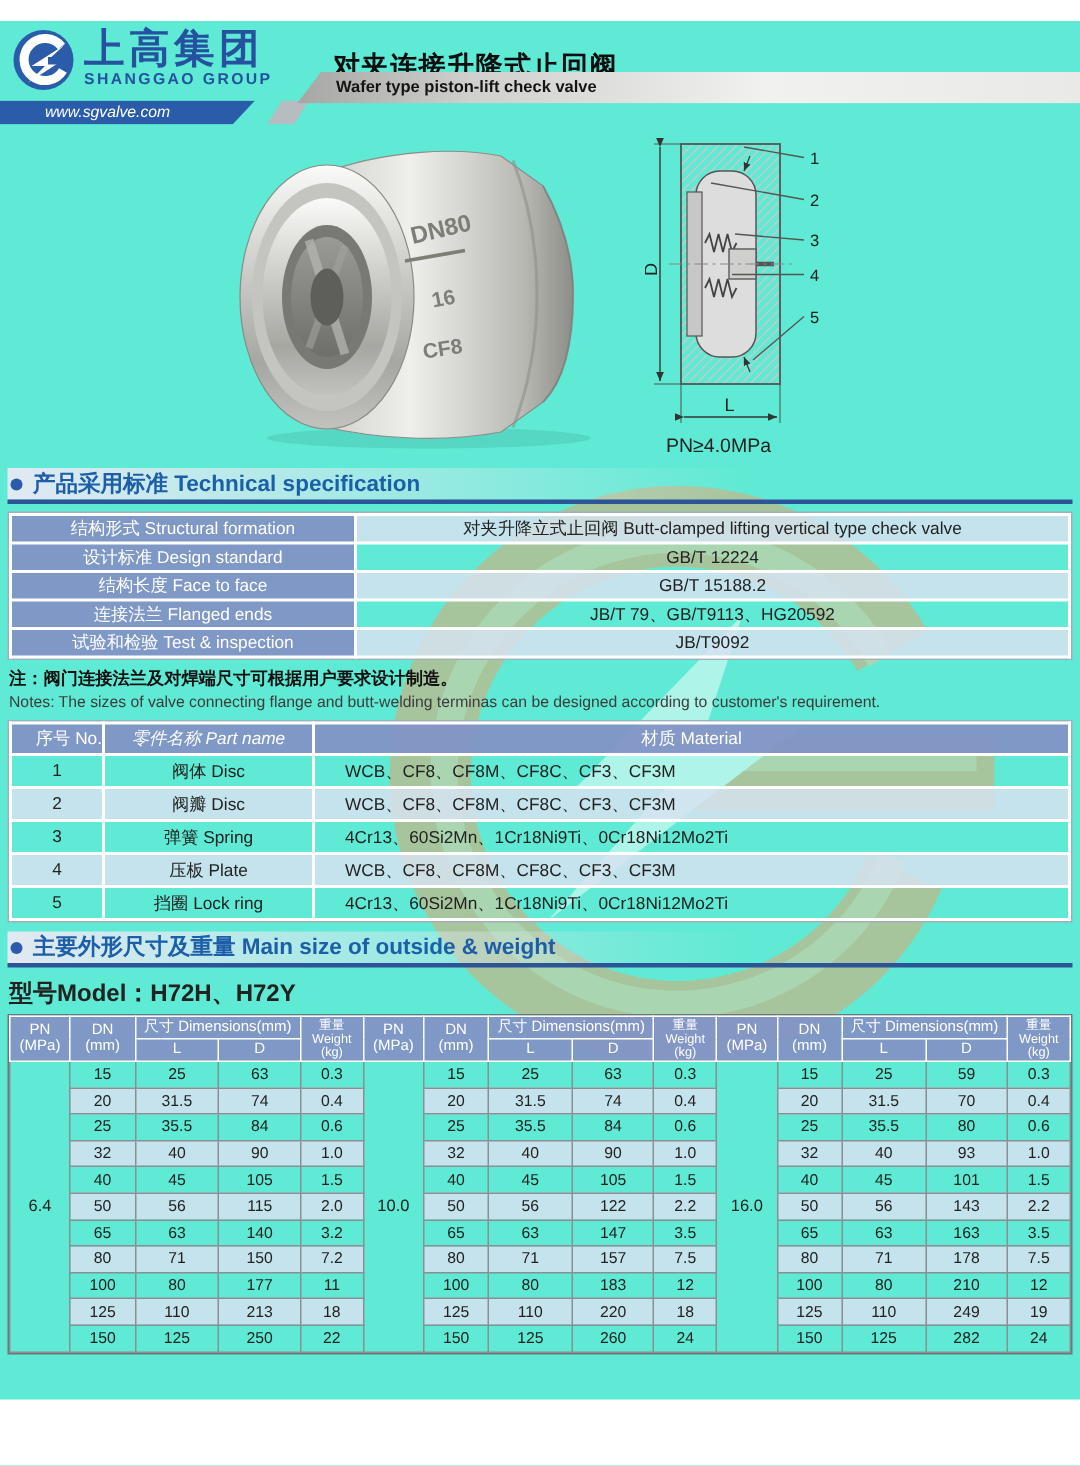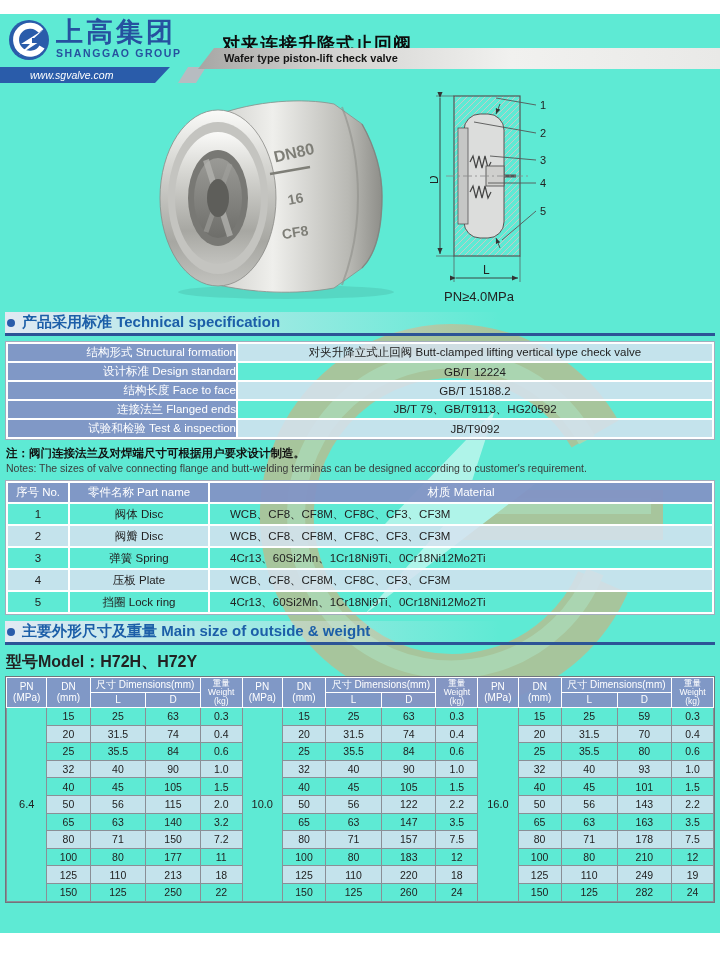--- a/index.html
+++ b/index.html
@@ -36,29 +36,29 @@
   .sec { display:flex; align-items:center; gap:7px; margin:6px 5px 0 5px; height:24px;
     padding-left:2px; background:linear-gradient(90deg,#e2e9f3 0%,rgba(255,255,255,0) 70%);
     border-bottom:3px solid #2c5496; }
   .sec .dot { width:8px; height:8px; border-radius:50%; background:#2a5caa; flex:0 0 auto; }
   .sec .t { font-size:15px; font-weight:bold; color:#1c5fa8; white-space:nowrap; }
   
   .tbl-frame { margin:5px 5px 0 5px; border:1px solid #a3adbd; }
   table { width:100%; border-collapse:collapse; }
   
   .spec-table td { border:2px solid #fff; height:19px; text-align:center; font-size:11.5px; color:#222; }
-  .spec-table td.lab { width:230px; background:rgba(130,148,197,.95); color:#fff;text-align:right; }
+  .spec-table td.lab { width:230px; background:rgba(130,148,197,.95); color:#fff; }
   .spec-table td.blue { background:rgba(214,226,240,.85); }
   
   .mat-table th { border:2px solid #fff; height:21px; background:rgba(130,148,197,.95);
     color:#fff; font-size:11.5px; font-weight:normal; }
   .mat-table td { border:2px solid #fff; height:22px; text-align:center; font-size:11.5px; color:#222; }
   .mat-table td.mat { text-align:left; padding-left:20px; }
   .mat-table tr.blue td { background:rgba(214,226,240,.85); }
-  .mat-table th.c1 { width:62px; } .mat-table th.c2 { width:140px; }
+  .mat-table th.c1 { width:62px;text-align:right; } .mat-table th.c2 { width:140px;font-style:italic; }
   
   .notes { margin:6px 6px 0 6px; }
   .notes .cn { font-size:11.5px; font-weight:bold; color:#111; line-height:15px; }
   .notes .en { font-size:10.5px; color:#3c3c3c; line-height:14px; }
   .model-line { margin:7px 6px 2px 6px; font-size:16px; font-weight:bold; color:#222; }
   
   .size-frame { margin:3px 5px 0 5px; border:1px solid #70757c; }
   .size-table th { border:1.5px solid #fff; background:rgba(130,148,197,.95); color:#fff;
     font-weight:normal; font-size:10px; line-height:10.5px; padding:1px 0; }
   .size-table th.small { font-size:8.5px; line-height:9px; }

